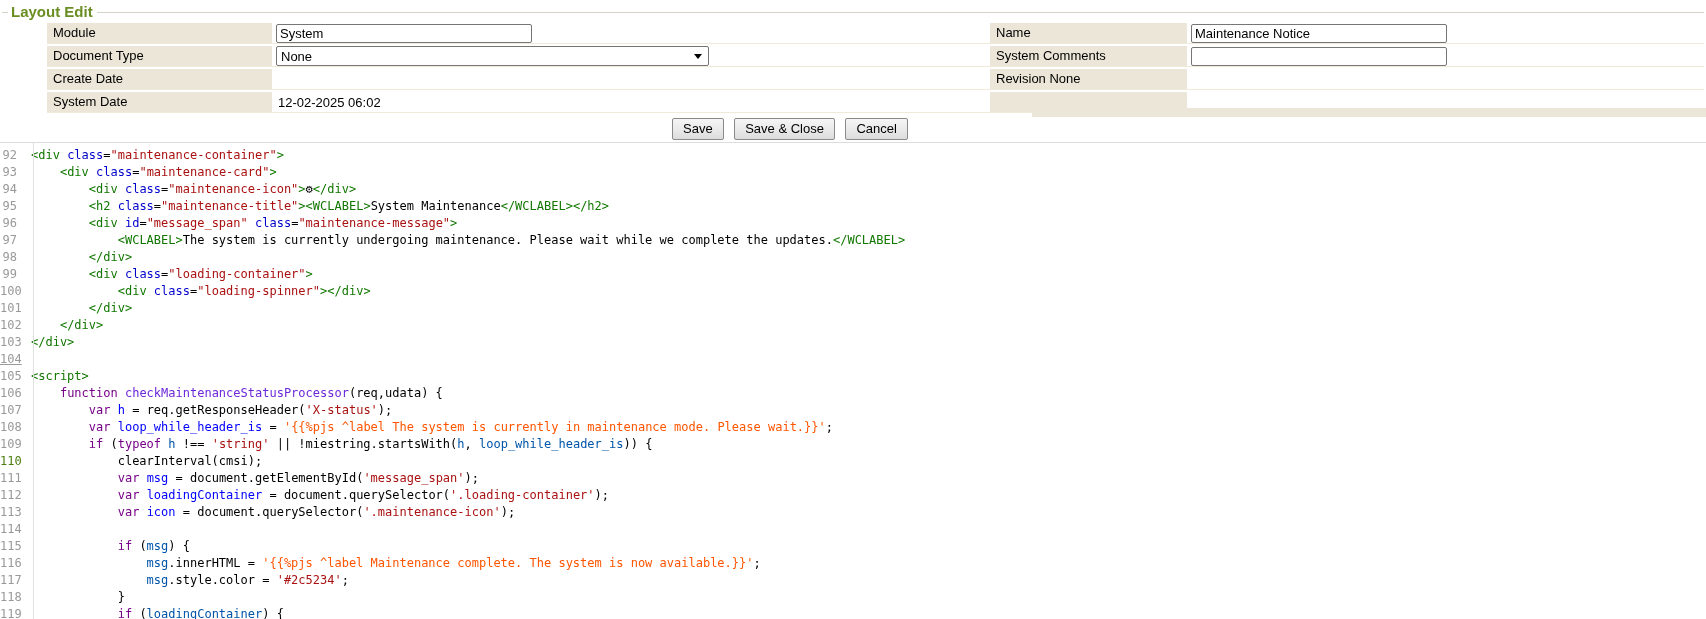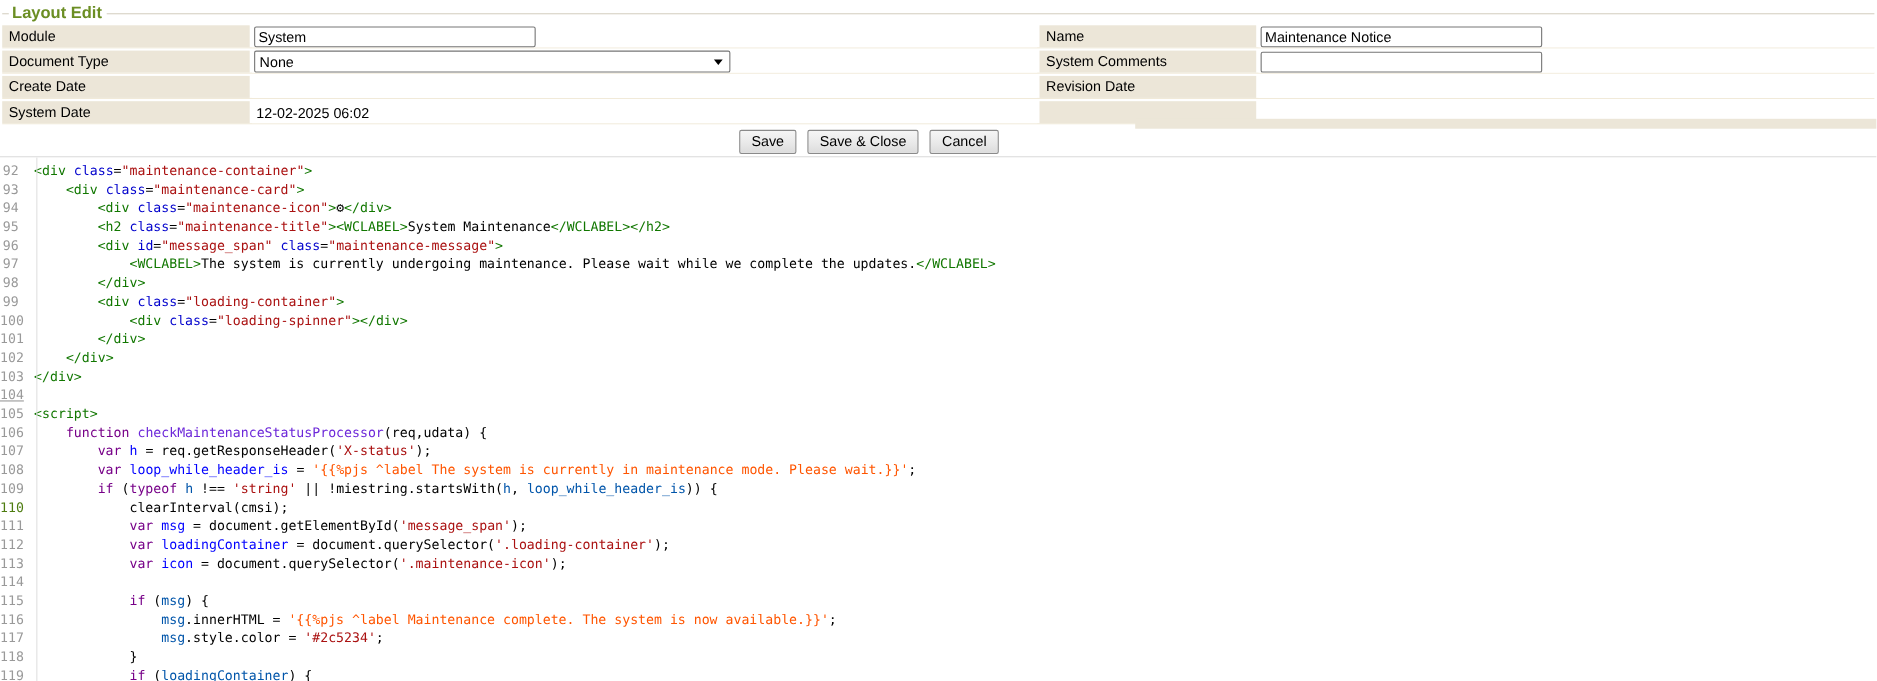--- a/index.html
+++ b/index.html
@@ -10,21 +10,21 @@
   }
   .page { position:relative; width:1706px; height:619px; }
 
   
   .legend-row { display:flex; align-items:center; height:23px; padding-left:2px; }
   .legend-stub { width:6px; border-top:1px solid #d6d2c4; margin-top:2px; }
   .legend { font-size:15px; font-weight:bold; color:#6B8E23; padding:0 4px 0 3px; white-space:nowrap; }
   .legend-line { flex:1; border-top:1px solid #d6d2c4; margin-top:2px; margin-right:2px; }
 
   
-  .form { padding:0 2px; }
+  .form { padding:0 2px;margin-left:45px; }
   .frow {
     display:grid; grid-template-columns:225px 714px 197px 1fr;
     column-gap:2px; margin-bottom:2px; min-height:21px;
     border-bottom:1px solid #f1ead9; background:#fff;
   }
   .lbl { background:#ece6d8; font-size:13px; display:flex; align-items:center; padding:1px 4px 2px 6px; }
   .val { background:#fff; display:flex; align-items:center; padding:0 2px; font-size:13px; }
   .txt {
     font-family:"Liberation Sans", sans-serif; font-size:13px; color:#000;
     width:256px; height:19px; border:1px solid #767676; border-radius:2px;
@@ -98,21 +98,21 @@
       <div class="val">
         <input class="txt" type="text" value="" style="">
       </div>
     </div>
 
     <div class="frow">
       <div class="lbl">Create Date</div>
       <div class="val">
         <span class="ro-text"></span>
       </div>
-      <div class="lbl">Revision Date</div>
+      <div class="lbl">Revision None</div>
       <div class="val">
         <span class="ro-text"></span>
       </div>
     </div>
 
     <div class="frow">
       <div class="lbl">System Date</div>
       <div class="val">
         <span class="ro-text">12-02-2025 06:02</span>
       </div>

